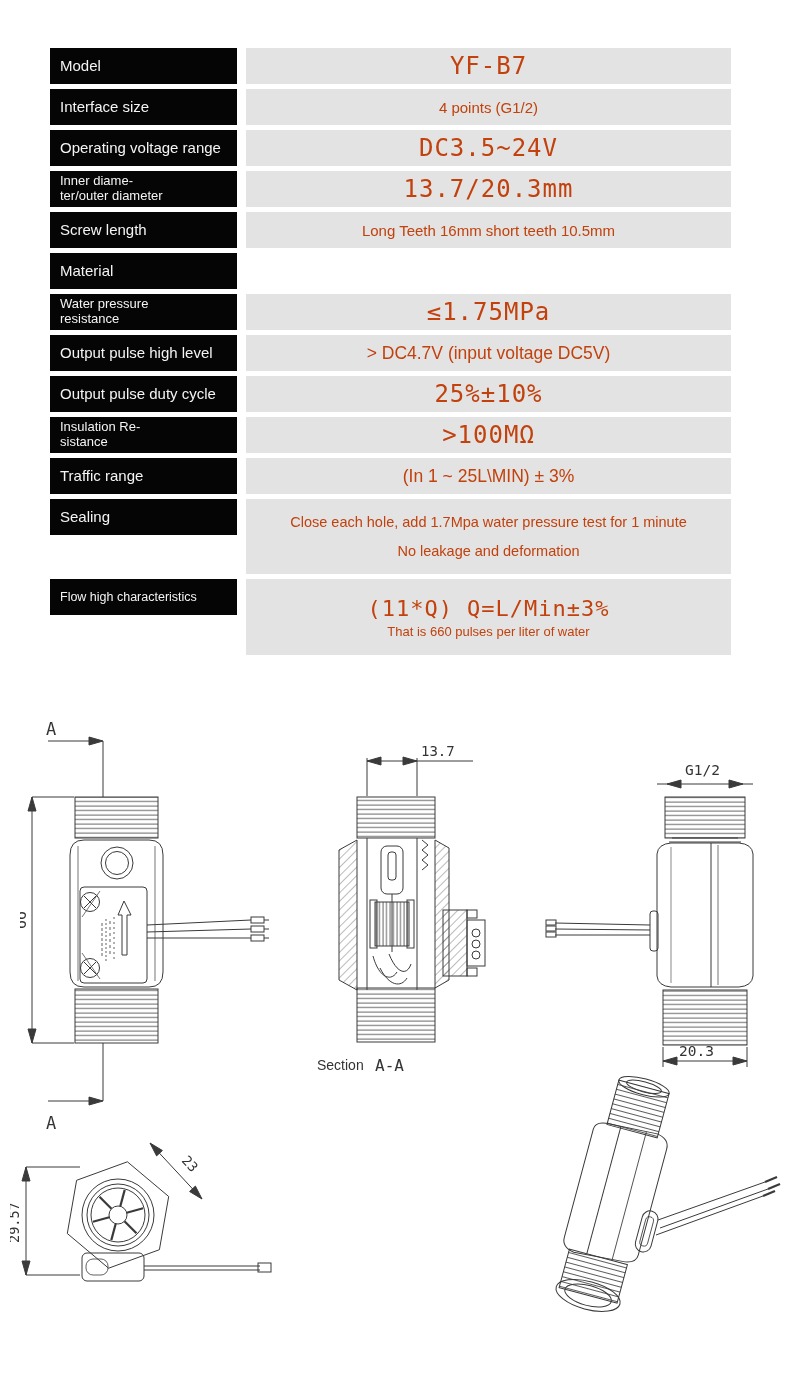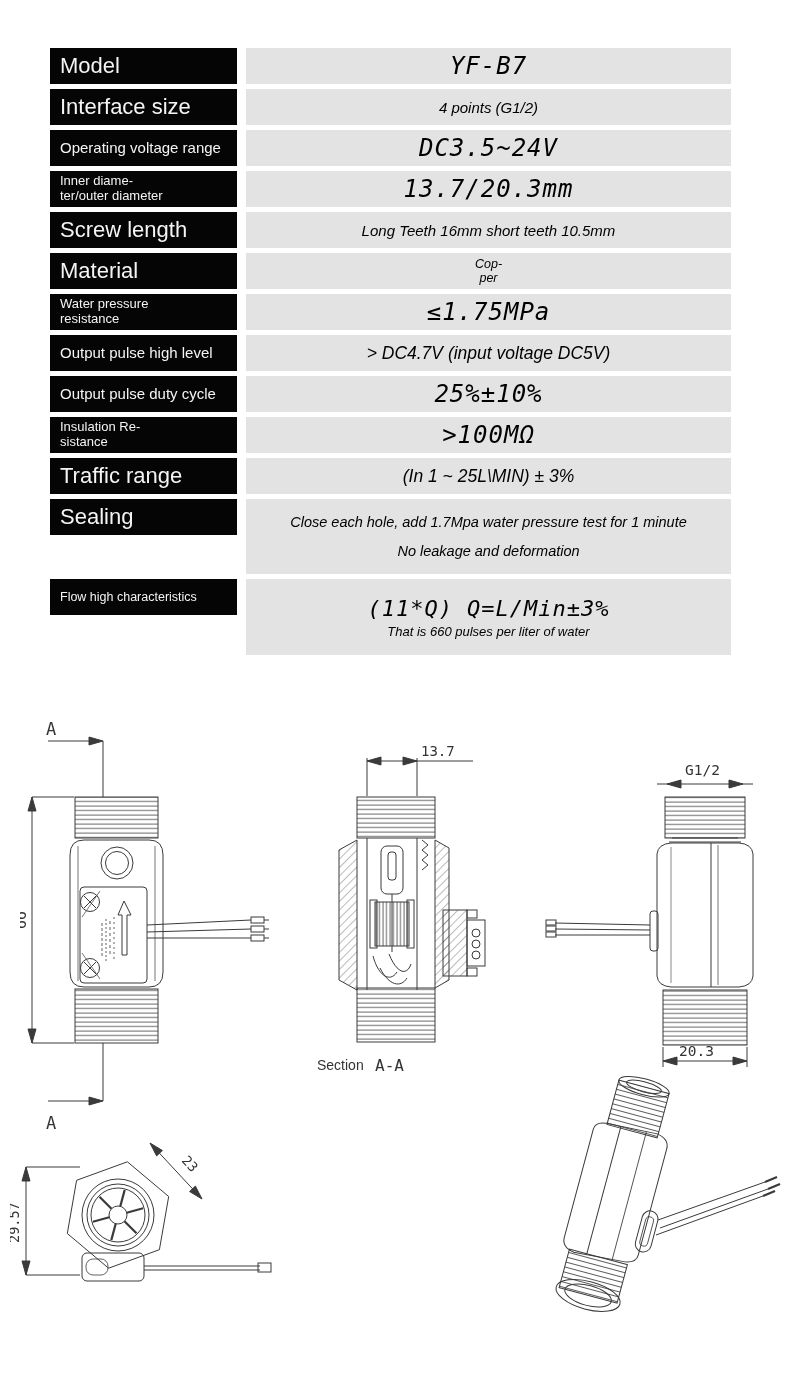--- a/index.html
+++ b/index.html
@@ -4,24 +4,24 @@
 <style>
   html,body{margin:0;padding:0;background:#ffffff;}
   #page{position:relative;width:790px;height:1375px;background:#ffffff;overflow:hidden;
         font-family:"Liberation Sans",sans-serif;}
 
   
   #spec-table{position:absolute;left:50px;top:48px;width:681px;}
   .row{display:flex;margin-bottom:5px;height:36px;}
   .row .lbl{width:187px;box-sizing:border-box;background:#050505;color:#f4f4f4;
             display:flex;align-items:center;padding-left:10px;
-            white-space:pre-line;line-height:1.12;font-size:22px;}
-  .row .val{flex:1;margin-left:9px;background:#e3e3e3;color:#000000;
+            white-space:pre-line;line-height:1.12;font-size:15px;}
+  .row .val{flex:1;margin-left:9px;background:#e3e3e3;color:#c2410c;
             display:flex;flex-direction:column;align-items:center;justify-content:center;
-            text-align:center;white-space:pre-line;font-style:italic;}
+            text-align:center;white-space:pre-line;}
   .row.tall{height:auto;align-items:flex-start;}
   .row.tall .lbl{height:36px;}
   .lbl.sz-b{font-size:15px;}
   .lbl.sz-c{font-size:13px;}
   .lbl.sz-d{font-size:12.5px;}
   .v-xl{font-family:"DejaVu Sans Mono",monospace;font-size:24px;letter-spacing:1px;}
   .v-xl2{font-family:"DejaVu Sans Mono",monospace;font-size:22px;letter-spacing:1px;text-align:center;}
   .v-md{font-size:17.5px;}
   .v-sm{font-size:15px;}
   .v-xs{font-size:12.5px;line-height:1.15;}
@@ -63,22 +63,20 @@
       <div class="val"><div class="v-xl">13.7/20.3mm</div></div>
     </div>
 
     <div class="row">
       <div class="lbl">Screw length</div>
       <div class="val"><div class="v-sm">Long Teeth 16mm short teeth 10.5mm</div></div>
     </div>
 
     <div class="row">
       <div class="lbl">Material</div>
-      <div class="val"><div class="v-xs">Cop-
-per</div></div>
     </div>
 
     <div class="row">
       <div class="lbl sz-c">Water pressure
 resistance</div>
       <div class="val"><div class="v-xl">≤1.75MPa</div></div>
     </div>
 
     <div class="row">
       <div class="lbl sz-b">Output pulse high level</div>

